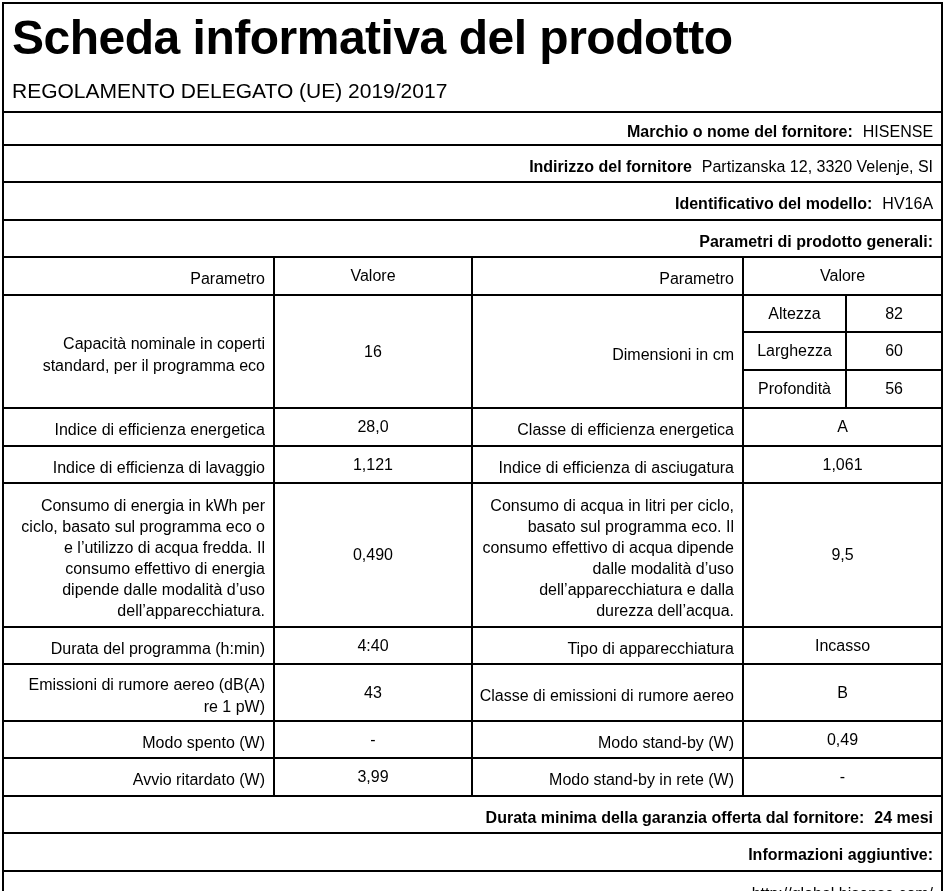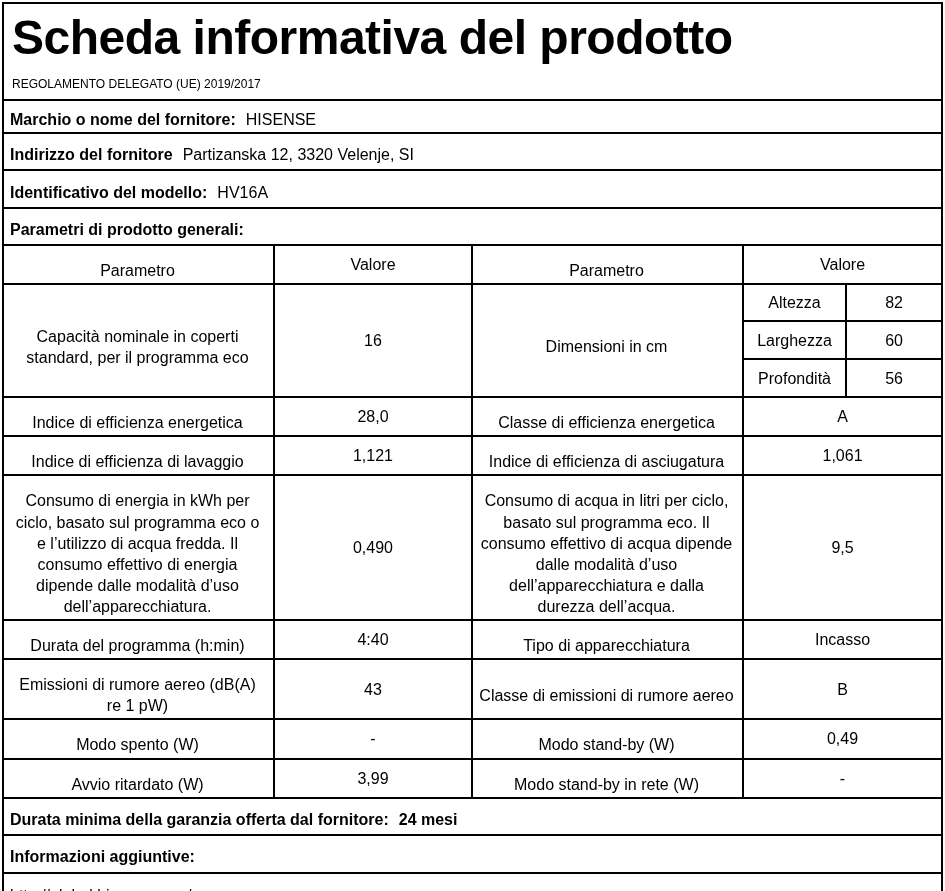--- a/index.html
+++ b/index.html
@@ -41,34 +41,34 @@
 
   td.title-cell { padding: 6px 8px 6px 8px; vertical-align: top; }
   .doc-title {
     font-size: 48px;
     font-weight: bold;
     letter-spacing: -0.5px;
     line-height: 1.15;
     white-space: nowrap;
   }
   .doc-subtitle {
-    font-size: 12px;
+    font-size: 21px;
     margin-top: 12px;
   }
 
   td.full {
     padding: 8px 8px 2px 6px;
-    text-align: left;
+    text-align: right;
   }
   .b { font-weight: bold; }
   .inline-val { margin-left: 10px; }
 
   td.pl {
-    padding: 14px 8px 2px 6px;
-    text-align: center;
+    padding: 8px 8px 2px 6px;
+    text-align: right;
   }
   td.vc {
     padding: 0 4px;
     text-align: center;
   }
 </style>
 </head>
 <body>
 
 <table class="sheet">

